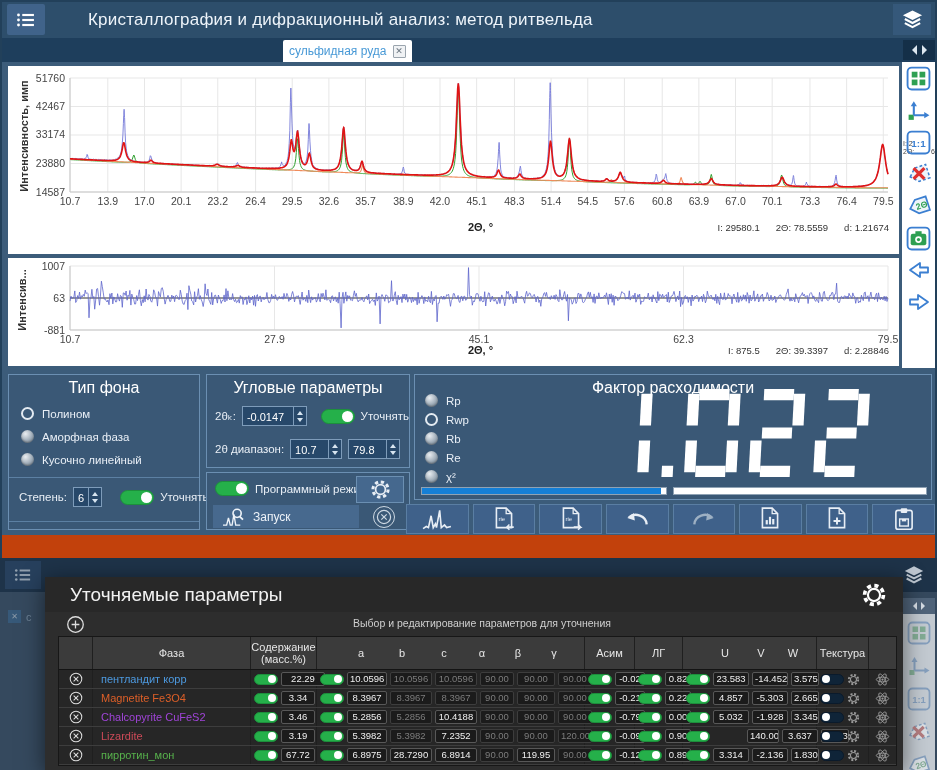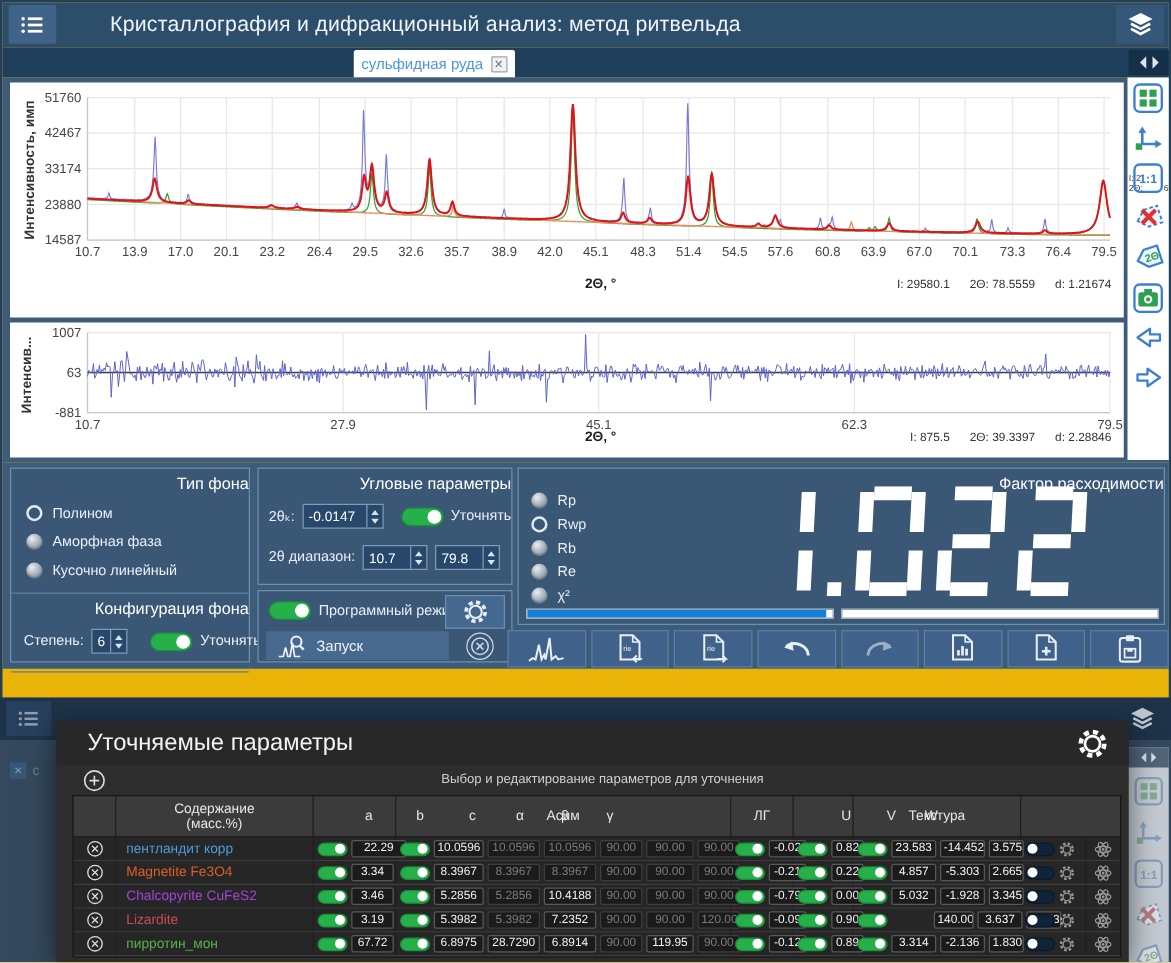--- a/index.html
+++ b/index.html
@@ -1,20 +1,20 @@
 <!DOCTYPE html>
 <html><head>
 <meta charset="utf-8">
 <style>
   *{box-sizing:border-box;margin:0;padding:0}
   body{font-family:"Liberation Sans","DejaVu Sans",sans-serif;background:#fff}
   .screen{position:relative;width:937px;height:770px;overflow:hidden;background:#fff}
 
   
-  .top-app{position:absolute;left:0;top:0;width:937px;height:605px;background:#eab308;border:2px solid #22405a}
+  .top-app{position:absolute;left:0;top:0;width:937px;height:605px;background:#c2410c;border:2px solid #22405a}
   .hdr{position:absolute;left:0;top:0;width:100%;height:36px;background:#2d4e6b}
   .menu-btn{position:absolute;left:5px;top:2px;width:38px;height:31px;background:#40638a;border-radius:2px;display:flex;align-items:center;justify-content:center;color:#fff}
   .app-title{position:absolute;left:86px;top:0;height:36px;line-height:36px;font-size:17px;color:#eef4fa;letter-spacing:.2px}
   .layers-btn{position:absolute;right:4px;top:2px;width:38px;height:31px;background:#35587a;display:flex;align-items:center;justify-content:center;color:#fff}
   .tabstrip{position:absolute;left:0;top:36px;width:100%;height:24px;background:#1e3e5c}
   .tab{position:absolute;left:281px;top:2px;height:22px;background:#fff;border-radius:2px 2px 0 0;display:flex;align-items:center;gap:6px;padding:0 6px;font-size:12px;color:#4899d6}
   .tab-close{width:13px;height:13px;border:1px solid #9aa4ad;background:#f0f2f4;color:#6b7680;font-size:9px;line-height:11px;text-align:center;border-radius:1px}
   .collapse{position:absolute;left:901px;top:2px;width:32px;height:20px;background:#142f48;display:flex;align-items:center;justify-content:center;gap:5px}
   .tri-l{width:0;height:0;border:5px solid transparent;border-right-color:#dce6ef;border-left-width:0}
   .tri-r{width:0;height:0;border:5px solid transparent;border-left-color:#dce6ef;border-right-width:0}
@@ -35,21 +35,21 @@
   .clip-right{position:absolute;left:929px;top:86px;font-size:7px;color:#444;z-index:2}
   .tools{position:absolute;left:900px;top:0;width:33px;height:306px;z-index:3;display:flex;flex-direction:column;align-items:center;padding-top:3px}
   .tool{width:26px;height:26px;margin-bottom:6px;display:flex;align-items:center;justify-content:center}
 
   .controls{position:absolute;left:0;top:368px;width:933px;height:165px;background:#3c5c7a}
   .panel{position:absolute;background:#3a5876;border:1px solid #6b8fb2}
   .p-bgtype{left:6px;top:4px;width:192px;height:156px}
   .p-ang{left:204px;top:4px;width:204px;height:94px}
   .p-prog{left:204px;top:102px;width:204px;height:58px}
   .p-rf{left:412px;top:4px;width:518px;height:126px}
-  .ptitle{text-align:right;font-size:13px;color:#fff;padding-top:4px}
+  .ptitle{text-align:center;font-size:16px;color:#fff;padding-top:4px}
   .radio-row{display:flex;align-items:center;gap:8px;margin:10px 0 0 12px;font-size:11.5px;color:#e9eff6}
   .radio{width:13px;height:13px;border-radius:50%;background:radial-gradient(circle at 35% 30%,#e9edf1,#98a6b3 60%,#7b8a99);box-shadow:inset 0 -1px 2px rgba(0,0,0,.35);flex:none}
   .radio.sel{background:transparent;border:2.5px solid #e3eaf1;box-shadow:none;width:13px;height:13px}
   .divider{border-top:1px solid #5c80a3;margin-top:11px}
   .inline-row{display:flex;align-items:center;margin:9px 0 0 10px;font-size:11.5px;color:#e9eff6;gap:6px}
   .spin{display:inline-flex;align-items:stretch;background:#27486a;border:1px solid #7e9cba;height:20px}
   .spin .val{padding:1px 4px 0;color:#fff;font-size:11px;display:flex;align-items:center}
   .spin .arrs{display:flex;flex-direction:column;width:13px;border-left:1px solid #7e9cba}
   .spin .arrs span{flex:1;display:flex;align-items:center;justify-content:center}
   .aru{width:0;height:0;border:3.5px solid transparent;border-bottom:4px solid #d7e4f0;margin-bottom:1px}
@@ -435,21 +435,20 @@
           </div>
         <div class="radio-row">
             <span class="radio"></span>
             <span>Аморфная фаза</span>
           </div>
         <div class="radio-row">
             <span class="radio"></span>
             <span>Кусочно линейный</span>
           </div>
         <div class="divider"></div>
-        <div class="ptitle">Конфигурация фона</div>
         <div class="inline-row">
           <span>Степень:</span>
           <span class="spin">
               <span class="val">6</span>
               <span class="arrs">
                 <span>
                   <i class="aru"></i>
                 </span>
                 <span>
                   <i class="ard"></i>
@@ -695,20 +694,21 @@
         <div class="m-add">
             <svg class="ic" width="19" height="19">
               <use href="#i-pluscirc"></use>
             </svg>
           </div>
         <div class="m-sub">Выбор и редактирование параметров для уточнения</div>
       </div>
       <div class="m-table">
         <div class="thead">
           <div class="th"></div>
+          <div class="th">Фаза</div>
           <div class="th">
               <span>Содержание</span>
               <span>(масс.%)</span>
             </div>
           <div class="th hflex">
             <span class="sub t24"></span>
             <span class="sub w40">a</span>
             <span class="sub w42">b</span>
             <span class="sub w42">c</span>
             <span class="sub w34">α</span>

